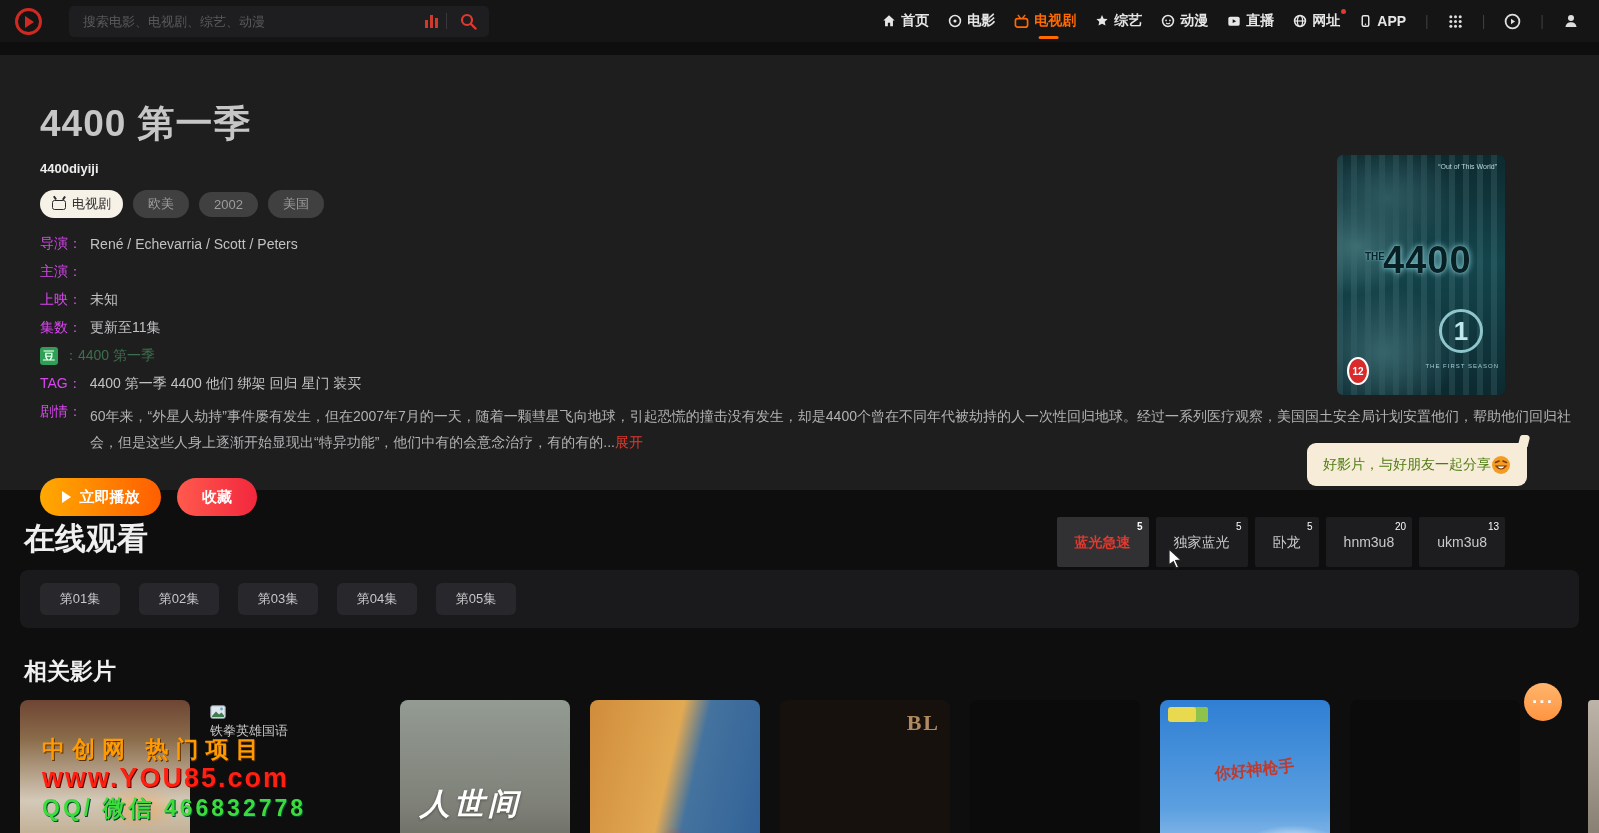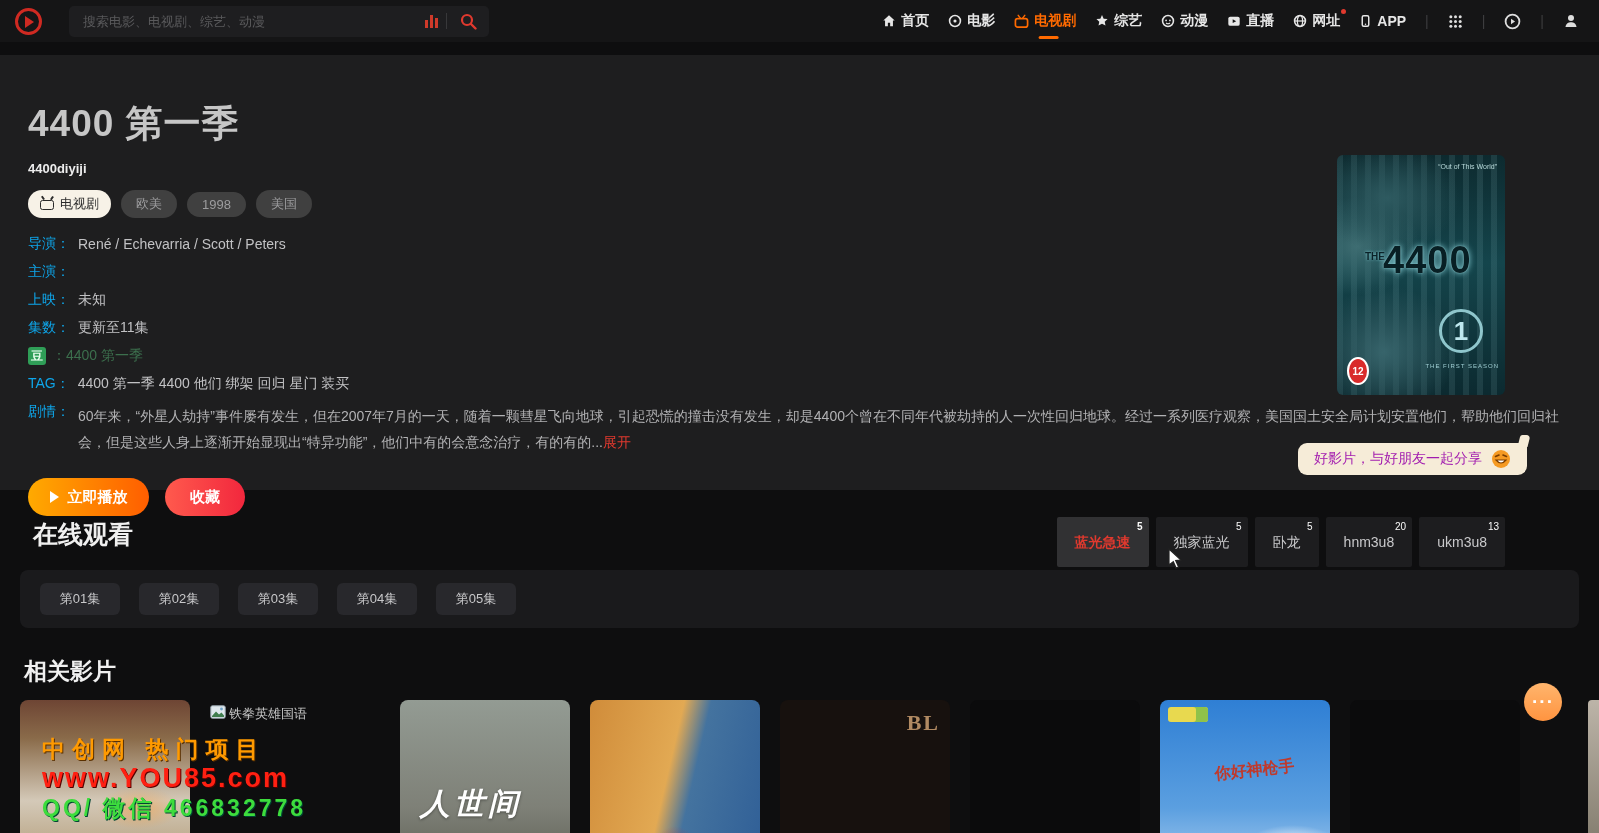--- a/index.html
+++ b/index.html
@@ -31,33 +31,33 @@
   .nav-item svg { display:block; }
   .nav-item.active { color:#ff6a00; }
   .nav-item.active::after { content:""; position:absolute; left:50%; transform:translateX(-32%);
               bottom:-9px; width:20px; height:3px; border-radius:2px; background:#ff6a00; }
   .nav-item .reddot { position:absolute; right:-6px; top:-3px; width:5px; height:5px; border-radius:50%; background:#e0392e; }
   .navsep { color:#3d3d3f; font-size:14px; }
   .iconbtn { color:#dedede; cursor:pointer; display:flex; align-items:center; }
 
   
   .hero { position:absolute; top:55px; left:0; right:0; height:435px; background:#1e1e1f; }
-  .hero-inner { padding:44px 0 0 28px; }
+  .hero-inner { padding:44px 0 0 40px; }
   .h-title { font-size:37px; font-weight:bold; color:#c6c6c6; letter-spacing:1px; }
   .h-sub { margin-top:12px; font-size:13px; font-weight:bold; color:#ededed; }
   .pills { margin-top:14px; display:flex; gap:10px; align-items:center; }
   .pill-type { display:flex; align-items:center; gap:6px; background:#f7f2e7; color:#2a2a2a;
                font-size:13px; border-radius:15px; padding:5px 12px; cursor:pointer; }
   .pill { background:#404040; color:#9c9c9e; font-size:13px; border-radius:15px; padding:5px 15px; cursor:pointer; }
   .tv-glyph { position:relative; width:14px; height:10px; border:1.5px solid #2a2a2a; border-radius:2.5px; display:inline-block; margin-top:2px;}
   .tv-glyph::before { content:""; position:absolute; left:1px; top:-5px; width:1.5px; height:4px; background:#2a2a2a; transform:rotate(-35deg); }
   .tv-glyph::after  { content:""; position:absolute; right:1px; top:-5px; width:1.5px; height:4px; background:#2a2a2a; transform:rotate(35deg); }
   .meta { margin-top:17px; font-size:14px; }
   .meta-row { margin-bottom:10px; display:flex; align-items:center; }
-  .meta-label { color:#0ea5e9; margin-right:8px; white-space:nowrap; }
+  .meta-label { color:#d946ef; margin-right:8px; white-space:nowrap; }
   .meta-value { color:#c2c2c4; cursor:pointer; }
   .meta-static { color:#c2c2c4; }
   .douban-ic { width:18px; height:18px; border-radius:3px; background:#2f9e57; color:#eafff0;
                font-size:12px; font-weight:bold; display:flex; align-items:center; justify-content:center; margin-right:6px; }
   .douban-link { color:#3c6f4d; cursor:pointer; }
   .plot-row { display:flex; align-items:flex-start; margin-bottom:12px; }
   .plot-text { width:1490px; color:#b2b2b4; line-height:26px; }
   .expand { color:#e0392e; cursor:pointer; }
   .actions { margin-top:23px; display:flex; gap:16px; }
   .btn-play { display:flex; align-items:center; justify-content:center; gap:9px; width:121px; height:38px;
@@ -82,48 +82,48 @@
                   letter-spacing:1px; text-shadow:0 0 6px #8fd8e0, 0 0 1px #bff; }
   .poster .pseason { position:absolute; right:22px; bottom:42px; width:44px; height:44px; border-radius:50%;
                   border:3px solid #8fc6cc; color:#bfe8ee; font-size:26px; font-weight:bold;
                   display:flex; align-items:center; justify-content:center; }
   .poster .pseasontxt { position:absolute; right:6px; bottom:26px; font-size:6px; color:#9fcdd2; letter-spacing:1px; }
   .poster .prating { position:absolute; left:10px; bottom:10px; width:22px; height:28px; border-radius:50%;
                   background:#d92b2b; border:2px solid #fff; color:#fff; font-size:10px; font-weight:bold;
                   display:flex; align-items:center; justify-content:center; }
 
   
-  .share-tip { position:absolute; top:443px; right:72px; height:32px; background:#f6ecd8;
-               border-radius:9px 3px 9px 9px; display:flex; align-items:center; gap:9px; padding:0 16px;
-               color:#a21caf; font-size:14px; cursor:pointer; z-index:5; }
+  .share-tip { position:absolute; top:443px; right:72px; height:43px; background:#f6ecd8;
+               border-radius:9px 3px 9px 9px; display:flex; align-items:center; padding:0 16px;
+               color:#4d7c0f; font-size:14px; cursor:pointer; z-index:5; }
   .share-tip::before { content:""; position:absolute; right:-2px; top:-8px; width:10px; height:12px;
                background:#f6ecd8; border-radius:2px 4px 0 0; transform:skewX(-14deg); }
   .emoji-laugh { width:20px; height:20px; display:block; }
 
   
-  .watch-heading { position:absolute; left:33px; top:518px; font-size:25px; font-weight:bold; color:#f0f0f0; }
+  .watch-heading { position:absolute; left:24px; top:518px; font-size:31px; font-weight:bold; color:#f0f0f0; }
   .tabs { position:absolute; right:94px; top:517px; display:flex; gap:7px; }
   .tab { position:relative; background:#1d1d1f; color:#c9c9cb; font-size:14px; text-align:center;
          padding:17px 18px 15px; min-width:62px; border-radius:2px; cursor:pointer; white-space:nowrap; }
   .tab .count { position:absolute; top:4px; right:6px; font-size:10px; color:#fafafa; }
   .tab.active { background:#313133; color:#e0392e; font-weight:bold; }
   .ep-panel { position:absolute; left:20px; right:20px; top:570px; height:58px; background:#1a1a1c; border-radius:8px; }
   .ep-list { display:flex; gap:19px; padding:13px 0 0 20px; }
   .ep { width:80px; height:32px; background:#28282c; border-radius:6px; color:#c8c8ca; font-size:13px;
         display:flex; align-items:center; justify-content:center; cursor:pointer; }
 
   
   .related-heading { position:absolute; left:24px; top:656px; font-size:23px; font-weight:bold; color:#f0f0f0; }
   .cards { position:absolute; left:20px; top:700px; display:flex; gap:20px; }
   .card { width:170px; height:240px; border-radius:8px; position:relative; overflow:hidden; cursor:pointer; flex:0 0 auto; }
   .card-rural { background:
       radial-gradient(60px 30px at 70% 45%, rgba(255,150,40,.45) 0%, transparent 70%),
       linear-gradient(180deg,#6e4534 0%, #8a6b4a 16%, #d4c9b8 42%, #b9a585 62%, #6a543c 84%, #433222 100%); }
   .card-broken { background:transparent; border-radius:0; }
-  .broken-line { display:flex; align-items:flex-start; gap:3px; padding-top:5px; color:#c9c9c9; font-size:13px; }
+  .broken-line { display:flex; align-items:flex-start; gap:3px; padding-top:5px; color:#c9c9c9; font-size:13px;flex-direction:column; }
   .card-rsj { background:linear-gradient(180deg,#939b93 0%, #7e8077 45%, #5a5a50 75%, #3c3c34 100%); }
   .rsj-title { position:absolute; left:20px; top:84px; color:#fff; font-size:30px; font-weight:bold;
                font-style:italic; letter-spacing:4px; text-shadow:0 1px 3px rgba(0,0,0,.4); }
   .card-skate { background:
       radial-gradient(40px 60px at 50% 70%, rgba(220,40,40,.8) 0%, transparent 70%),
       linear-gradient(103deg,#d08c3a 0%, #e2a953 42%, #44739f 54%, #2c5b95 100%); }
   .card-bloss { background:#17110e; }
   .bloss-top { position:absolute; top:10px; right:10px; color:#b18a62; font-size:22px; font-weight:bold;
                font-family:"Liberation Serif",serif; letter-spacing:2px; }
   .card-bili { background:#0b0b0c; }
@@ -270,21 +270,21 @@
     <div class="hero-inner">
       <h1 class="h-title">4400 第一季</h1>
       <div class="h-sub">4400diyiji</div>
 
       <div class="pills">
         <span class="pill-type">
           <span class="tv-glyph"></span>
           <span>电视剧</span>
           </span>
         <span class="pill">欧美</span>
-        <span class="pill">1998</span>
+        <span class="pill">2002</span>
         <span class="pill">美国</span>
       </div>
 
       <div class="meta">
         <div class="meta-row">
           <span class="meta-label">导演：</span>
           <span class="meta-value">René / Echevarria / Scott / Peters</span>
         </div>
         <div class="meta-row">
           <span class="meta-label">主演：</span>

